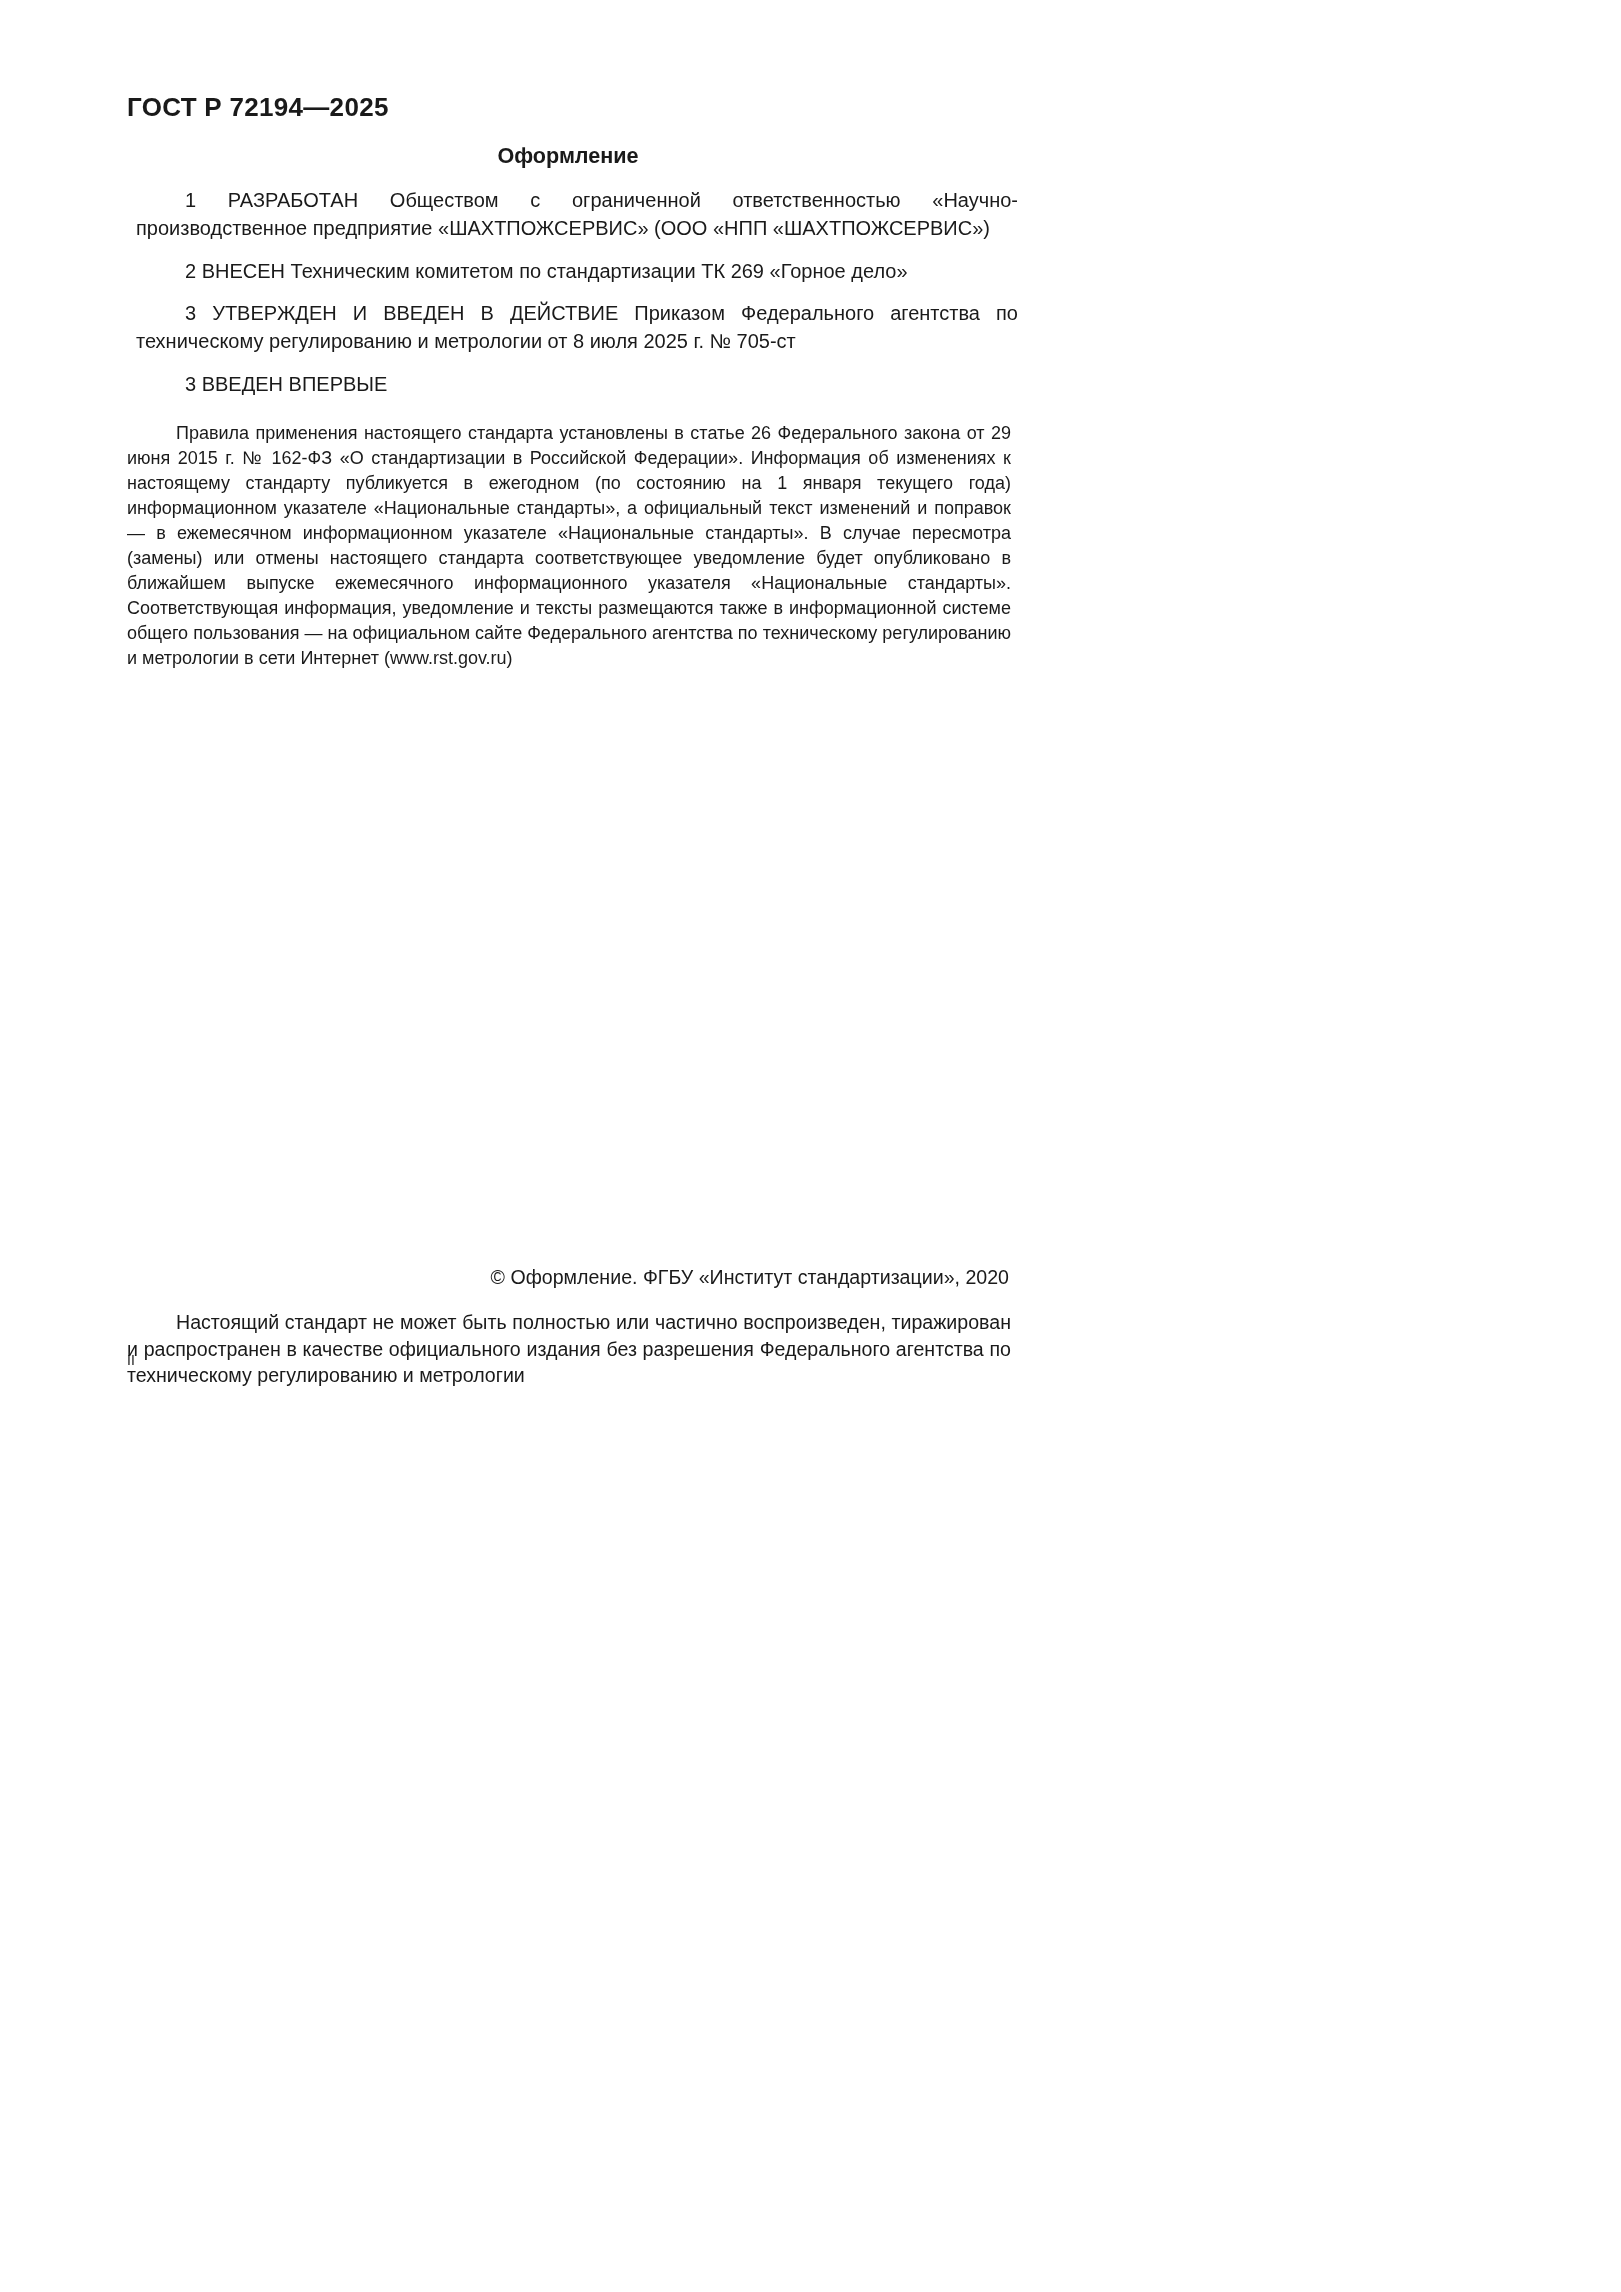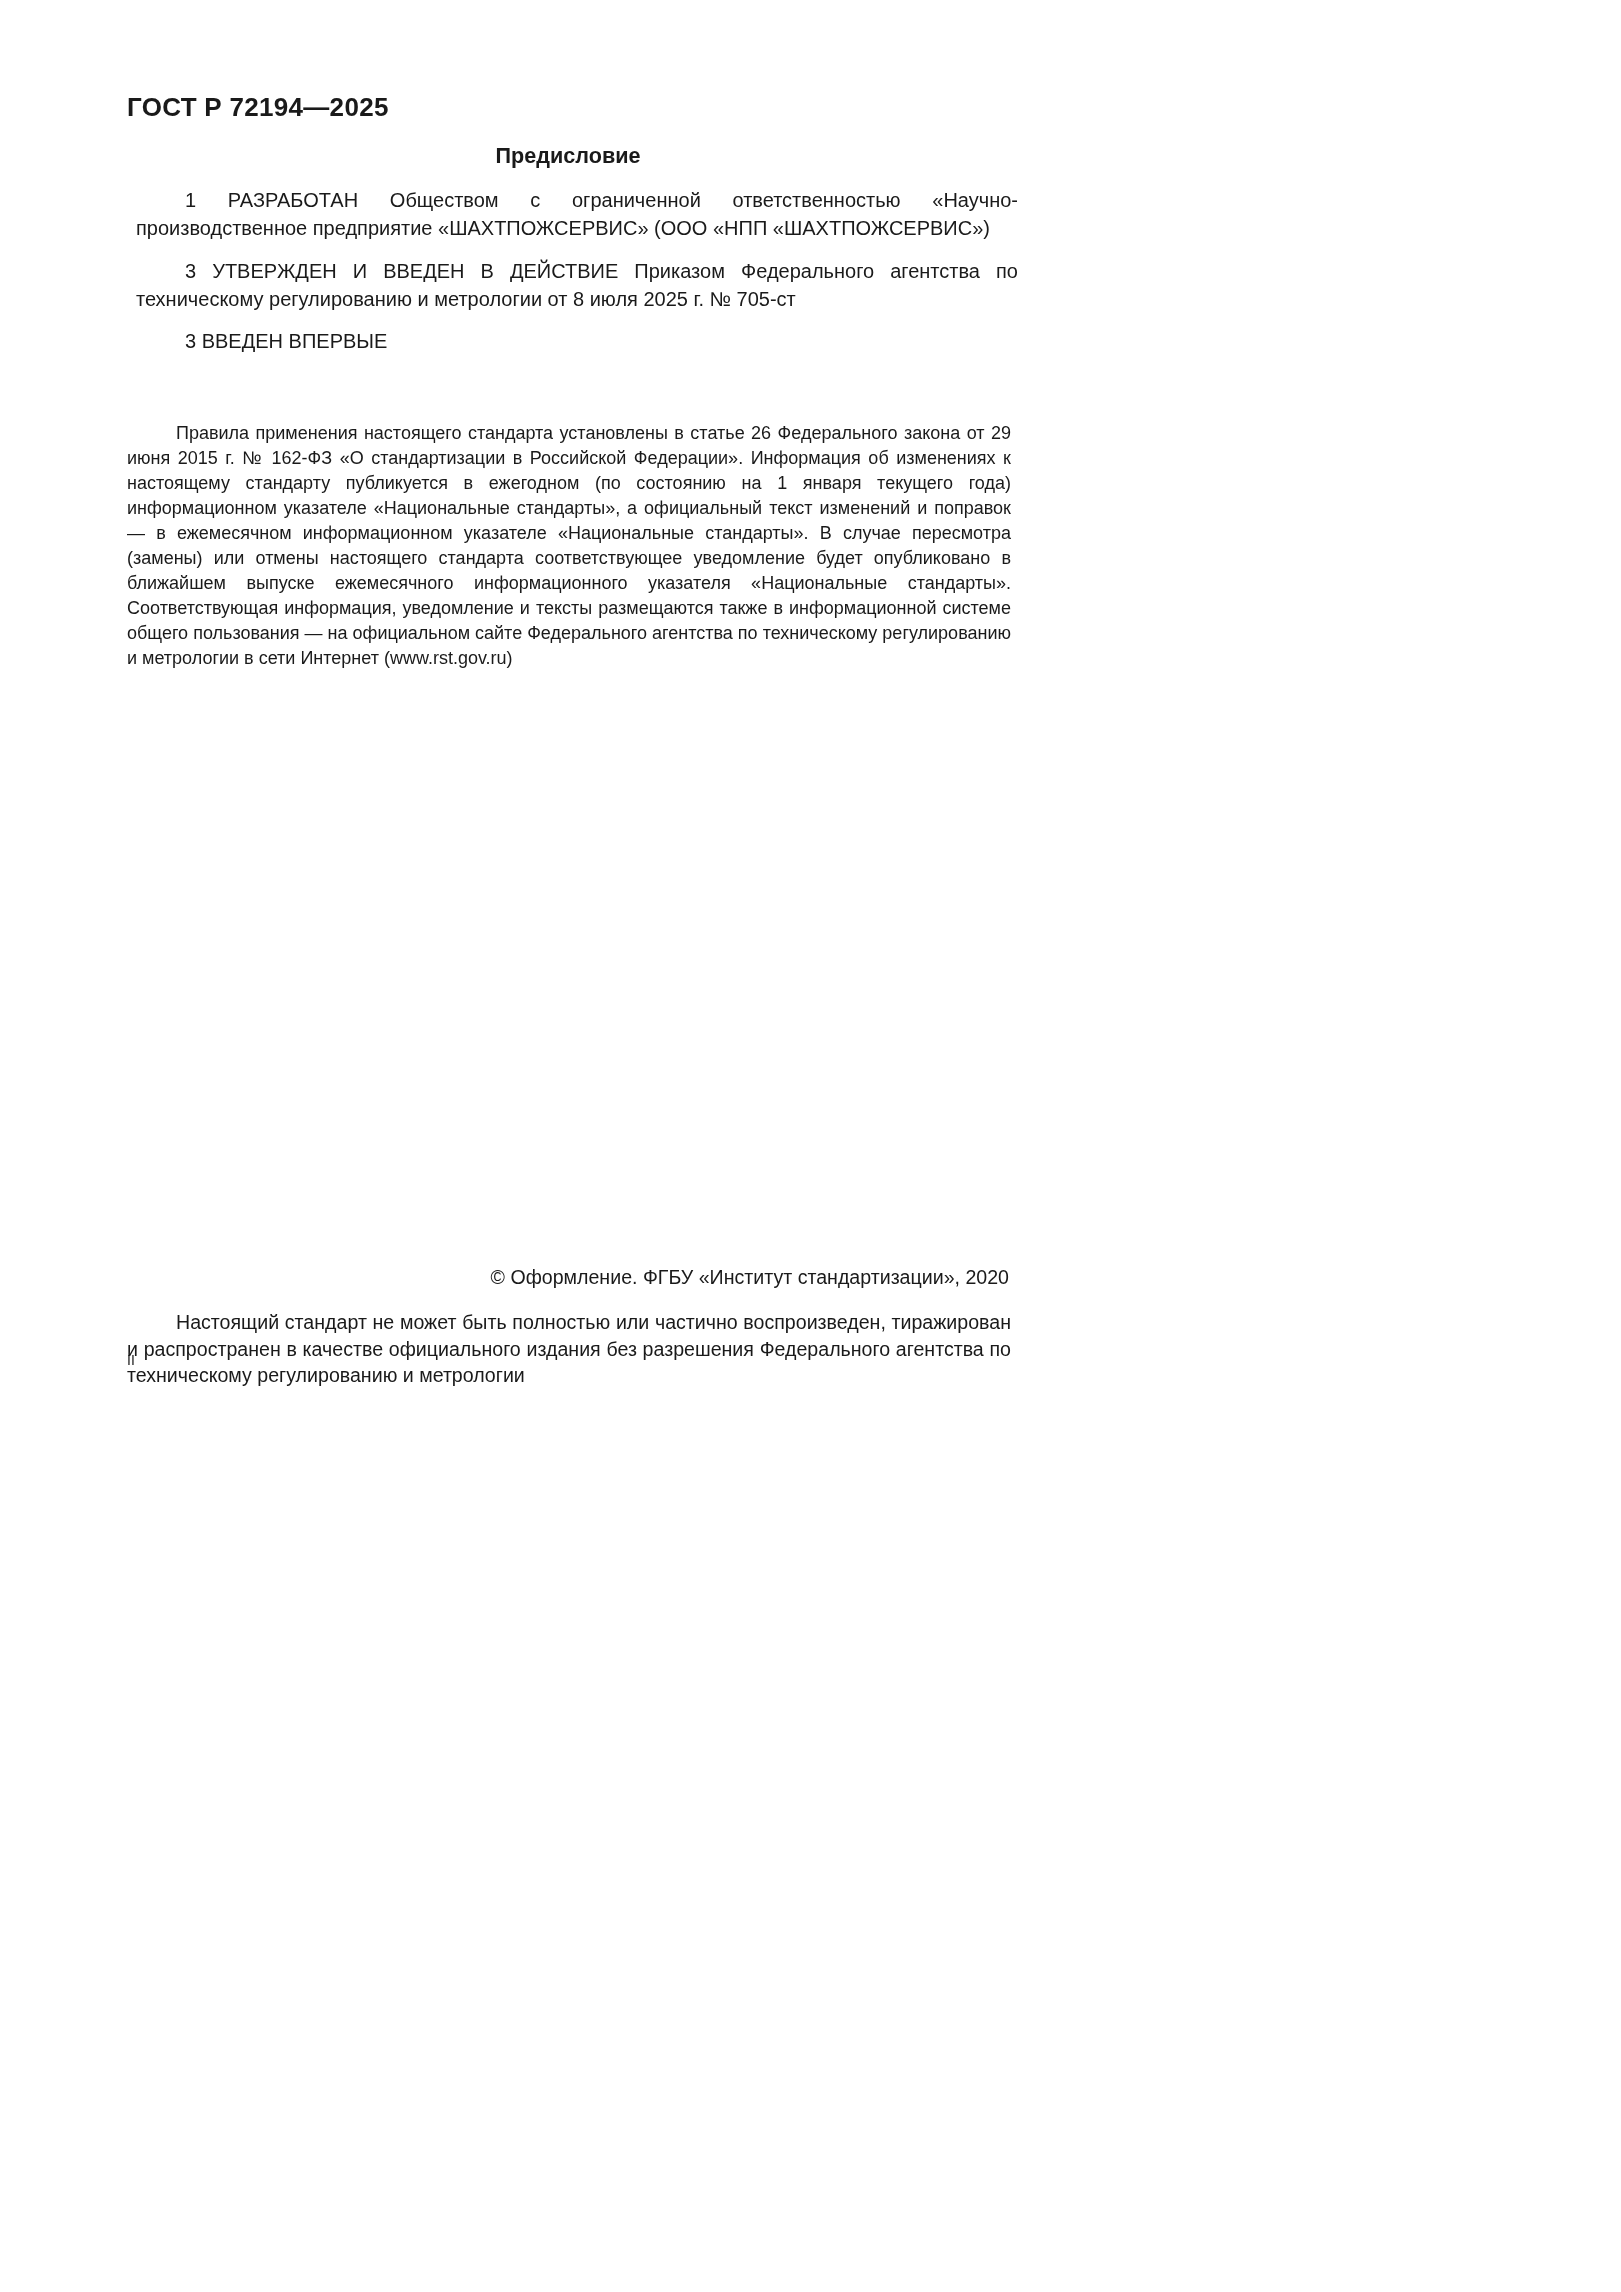--- a/index.html
+++ b/index.html
@@ -82,24 +82,25 @@
     font-size: 14px;
   }
 </style>
 </head>
 <body>
 
 <div class="page">
 
   <div class="doc-code">ГОСТ Р 72194—2025</div>
 
-  <h1 class="title">Предисловие</h1>
+  <h1 class="title">Оформление</h1>
 
   <div class="foreword">
     <p>1  РАЗРАБОТАН Обществом с ограниченной ответственностью «Научно-производственное предприятие «ШАХТПОЖСЕРВИС» (ООО «НПП «ШАХТПОЖСЕРВИС»)</p>
+    <p>2  ВНЕСЕН Техническим комитетом по стандартизации ТК 269 «Горное дело»</p>
     <p>3  УТВЕРЖДЕН И ВВЕДЕН В ДЕЙСТВИЕ  Приказом Федерального агентства по техническому регулированию и метрологии от 8 июля 2025 г. № 705-ст</p>
     <p>3  ВВЕДЕН ВПЕРВЫЕ</p>
   </div>
 
   <div class="legal">Правила применения настоящего стандарта установлены в статье 26 Федерального закона от 29 июня 2015 г. № 162-ФЗ «О стандартизации в Российской Федерации». Информация об изменениях к настоящему стандарту публикуется в ежегодном (по состоянию на 1 января текущего года) информационном указателе «Национальные стандарты», а официальный текст изменений и поправок — в ежемесячном информационном указателе «Национальные стандарты». В случае пересмотра (замены) или отмены настоящего стандарта соответствующее уведомление будет опубликовано в ближайшем выпуске ежемесячного информационного указателя «Национальные стандарты». Соответствующая информация, уведомление и тексты размещаются также в информационной системе общего пользования — на официальном сайте Федерального агентства по техническому регулированию и метрологии в сети Интернет (www.rst.gov.ru)</div>
 
   <div class="copyright">© Оформление. ФГБУ «Институт стандартизации», 2020</div>
 
   <p class="restriction">Настоящий стандарт не может быть полностью или частично воспроизведен, тиражирован и распространен в качестве официального издания без разрешения Федерального агентства по техническому регулированию и метрологии</p>
 

